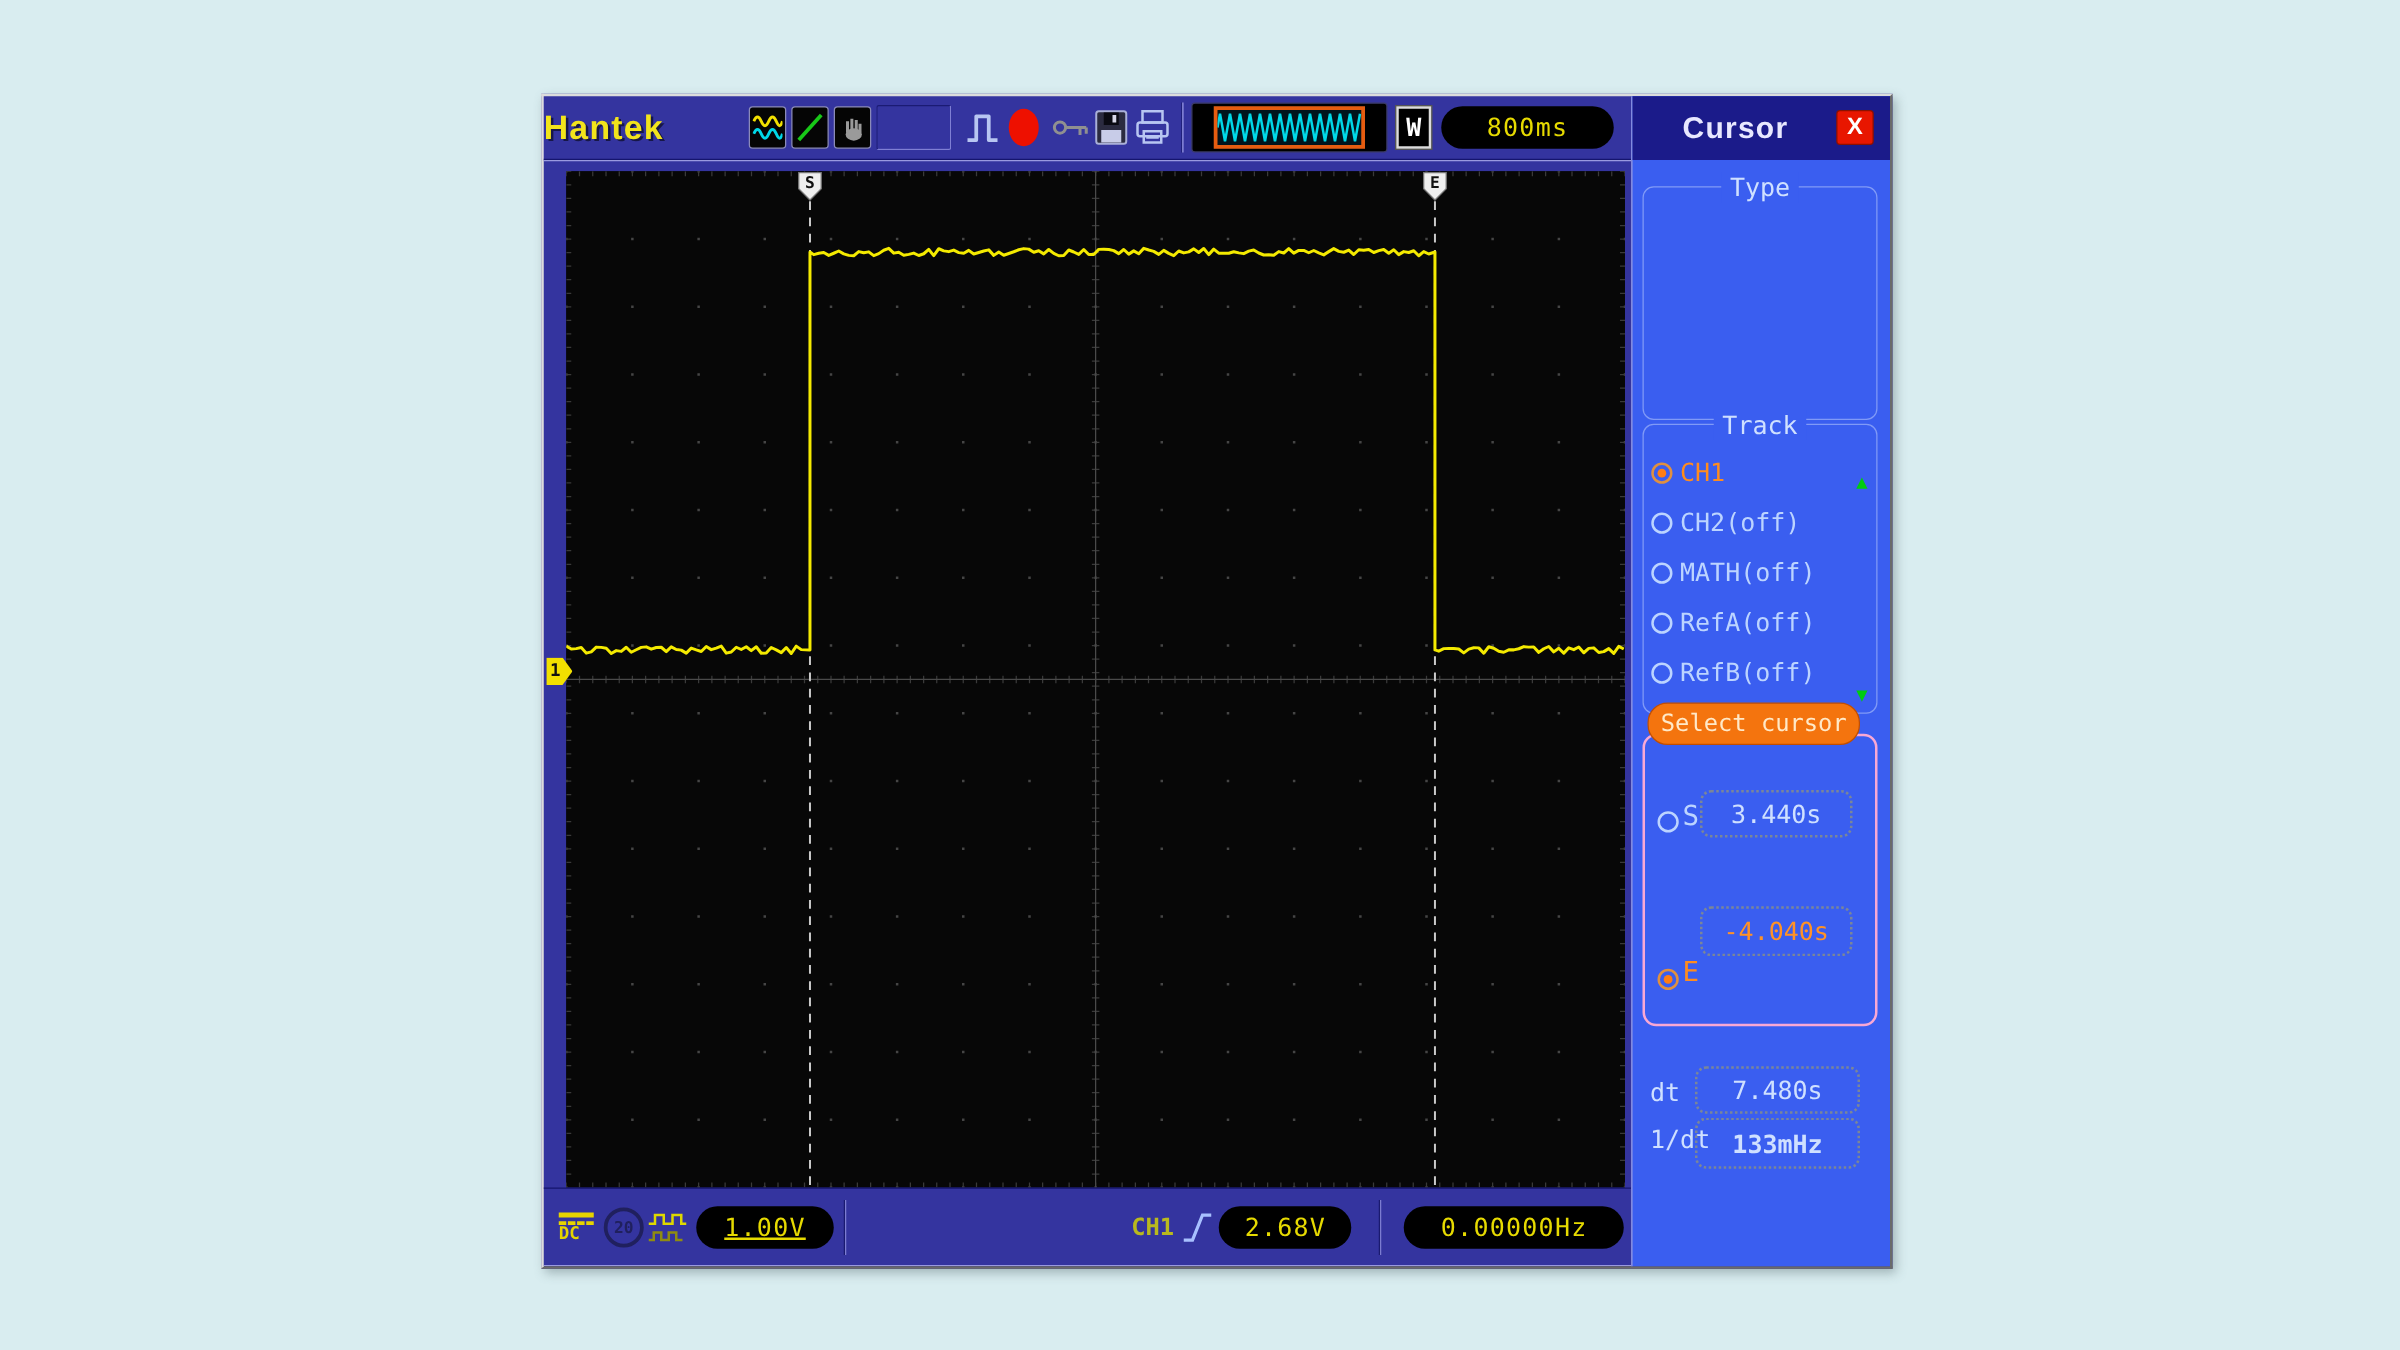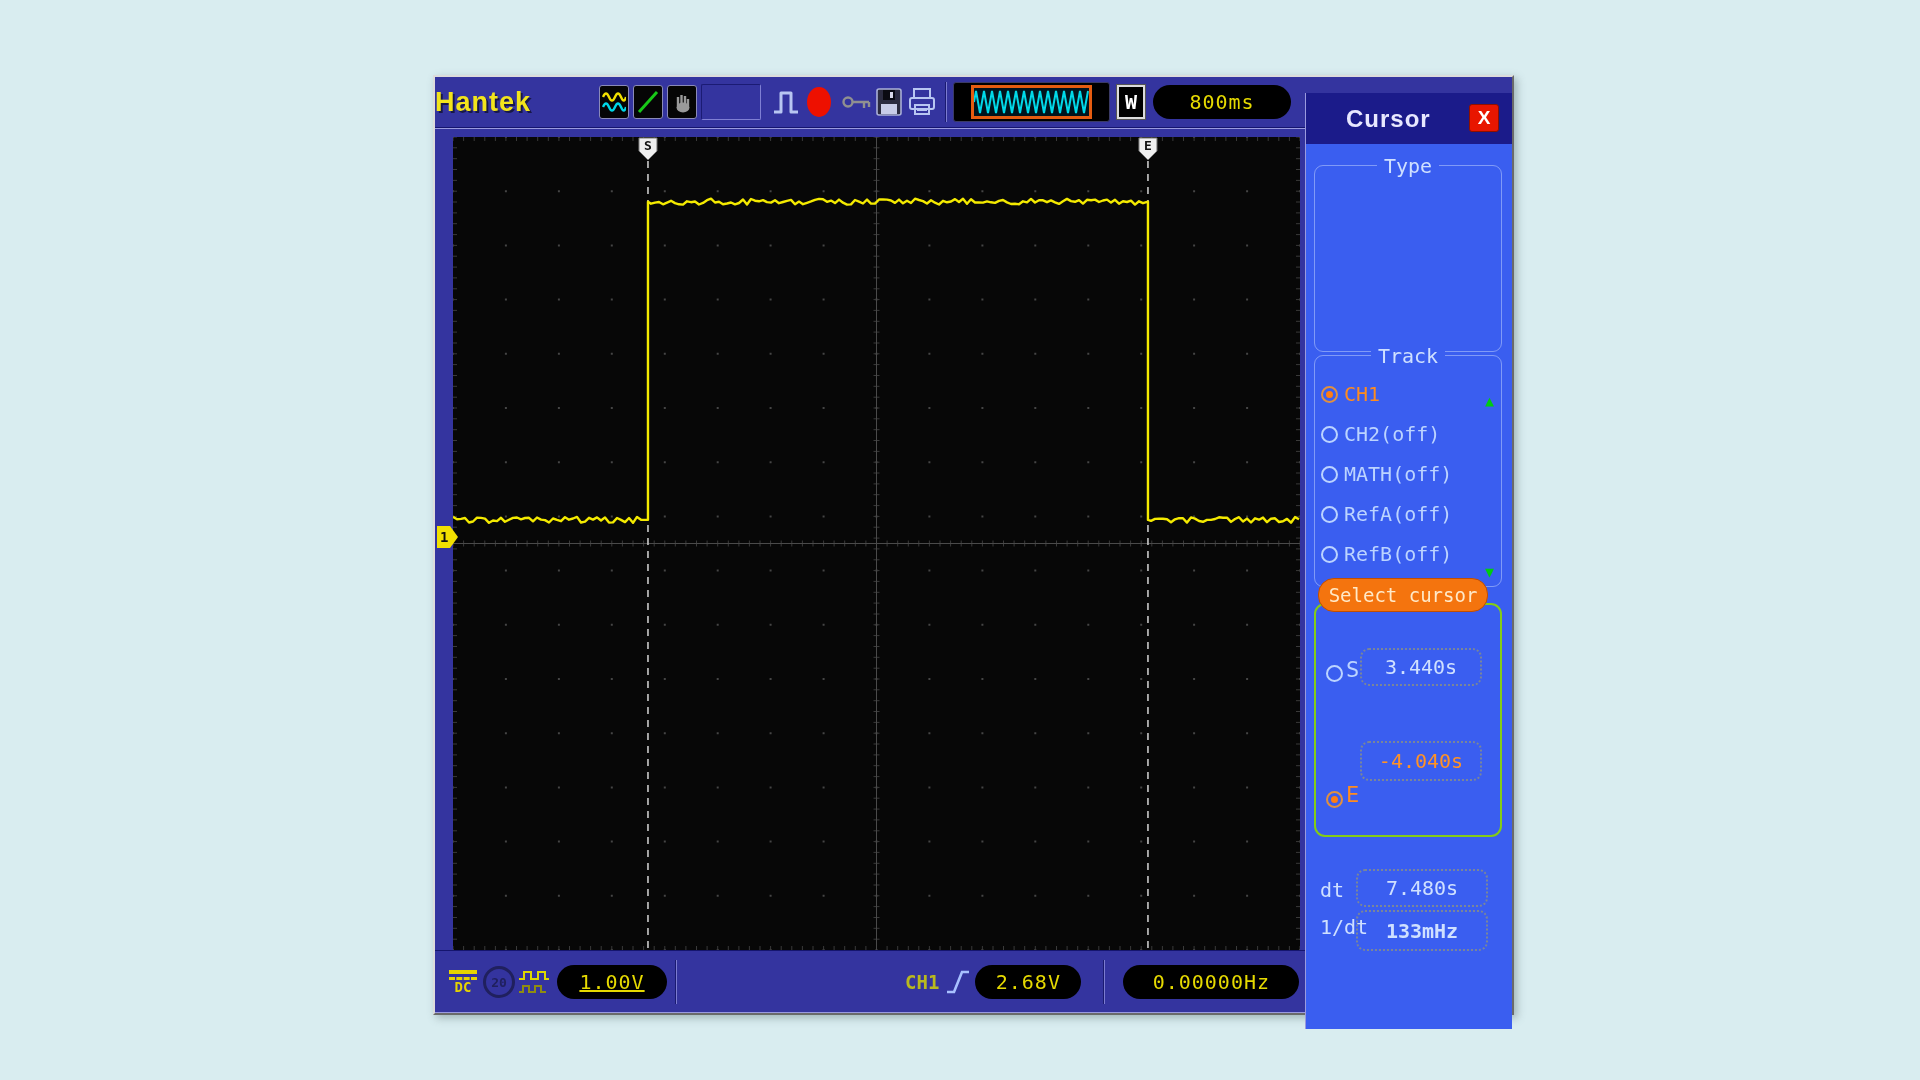--- a/index.html
+++ b/index.html
@@ -20,36 +20,36 @@
   .wbtn{margin-left:7px;width:28px;height:34px;background:#000;color:#fff;border:2px solid #dcdcdc;box-shadow:0 0 0 1px #555;font:bold 20px "DejaVu Sans Mono",monospace;display:flex;align-items:center;justify-content:center;padding:0;}
   .pill{background:#000;border-radius:17px;height:34px;color:#e6da00;font:20px "DejaVu Sans Mono",monospace;display:flex;align-items:center;justify-content:center;letter-spacing:1px;}
   .pill.tb{margin-left:8px;width:138px;}
   
   .screen{position:absolute;left:18px;top:60px;width:847px;height:813px;background:#070707;}
   .screen svg{display:block;width:847px;height:813px;}
   .ch-marker{position:absolute;left:2px;top:449px;width:21px;height:22px;background:#f2e000;
     clip-path:polygon(0 0,62% 0,100% 50%,62% 100%,0 100%);color:#111;font:bold 14px "DejaVu Sans Mono",monospace;display:flex;align-items:center;padding-left:3px;box-sizing:border-box;}
   
   .bottombar{position:absolute;left:0;top:873px;width:870px;height:63px;display:flex;align-items:center;padding-left:12px;box-sizing:border-box;border-top:1px solid #15156e;box-shadow:0 -1px 0 #9a9ae0 inset;}
-  .dc-icon{width:32px;display:flex;flex-direction:column;align-items:center;color:#e6d400;}
+  .dc-icon{width:32px;display:flex;flex-direction:column;align-items:flex-start;color:#e6d400;}
   .dc-icon .l1{width:28px;height:4px;background:#e6d400;}
   .dc-icon .l2{width:28px;height:0;border-top:3px dashed #e6d400;margin-top:3px;}
   .dc-icon span{font:bold 14px "DejaVu Sans Mono",monospace;line-height:15px;}
   .bw{margin-left:4px;width:26px;height:26px;border:3px solid #20205e;border-radius:50%;color:#20205e;font:bold 13px "DejaVu Sans Mono",monospace;display:flex;align-items:center;justify-content:center;}
   .sqw{margin-left:3px;}
   .pill.volts{margin-left:7px;width:110px;text-decoration:underline;}
   .bsep{width:2px;height:44px;background:linear-gradient(90deg,#1a1a70 50%,#7c7cd0 50%);}
   .bsep.s1{margin-left:8px;}
   .chlab{margin-left:228px;color:#b9b91e;font:bold 19px "DejaVu Sans Mono",monospace;}
   .trig{margin-left:6px;}
   .pill.tl{margin-left:4px;width:106px;text-align:right;}
   .bsep.s2{margin-left:22px;}
   .pill.fr{margin-left:18px;width:176px;}
   
-  .rightpanel{position:absolute;left:870px;top:16px;width:207px;height:936px;background:#3a5ef0;border-left:1px solid #9a9ade;box-sizing:border-box;}
+  .rightpanel{position:absolute;left:870px;top:0;width:207px;height:936px;background:#3a5ef0;border-left:1px solid #9a9ade;box-sizing:border-box;}
   .phead{position:relative;height:51px;background:#1b1b8a;display:flex;align-items:center;}
   .phead .ptitle{margin-left:40px;font:bold 24px "Liberation Sans",sans-serif;color:#e8e8ff;letter-spacing:1px;}
   .close{position:absolute;right:13px;top:11px;width:30px;height:28px;background:#e81600;border:1px solid #8d1000;border-radius:3px;color:#fff;font:bold 19px "Liberation Sans",sans-serif;display:flex;align-items:center;justify-content:center;padding:0;}
   .group{position:absolute;left:8px;right:10px;border:1px solid rgba(215,228,255,.45);border-radius:9px;}
   .gtitle{position:absolute;top:-12px;left:0;right:0;text-align:center;}
   .gtitle span{background:#3a5ef0;padding:0 7px;color:#cfe0ff;font:20px "DejaVu Sans Mono",monospace;}
   .g-type{top:72px;height:185px;}
   .g-source{top:262px;height:230px;}
   .optlist{position:absolute;left:4px;right:2px;top:18px;}
   .opt{display:flex;align-items:center;padding-left:2px;}
@@ -57,21 +57,21 @@
   .g-source .opt{height:40px;}
   .radio{width:13px;height:13px;border:2px solid #bcd4ff;border-radius:50%;flex:none;display:block;}
   .radio .dot{display:block;width:7px;height:7px;border-radius:50%;margin:3px;background:transparent;}
   .opt .lbl{margin-left:6px;color:#bcd4ff;font:20px "DejaVu Sans Mono",monospace;white-space:nowrap;}
   .opt.sel .lbl{color:#ff8c1e;}
   .opt.sel .radio{border-color:#e09040;}
   .opt.sel .radio .dot{background:#ff7d14;}
   .arrow{position:absolute;right:7px;color:#00cc10;font-size:15px;line-height:15px;}
   .arrow.up{top:38px;}
   .arrow.dn{bottom:6px;}
-  .g-select{top:510px;height:230px;border:2px solid #84cc16;border-radius:11px;}
+  .g-select{top:510px;height:230px;border:2px solid #f9a8d4;border-radius:11px;}
   .badge{position:absolute;top:-27px;left:2px;width:168px;height:32px;background:#f4740e;border:1px solid #c24e00;border-radius:16px;color:#ffe9c8;font:19px "DejaVu Sans Mono",monospace;display:flex;align-items:center;justify-content:center;letter-spacing:0;}
   .vbox{position:absolute;border:2px dotted #7a8699;border-radius:9px;color:#cfe0ff;font:20px "DejaVu Sans Mono",monospace;display:flex;align-items:center;justify-content:center;box-sizing:border-box;}
   .vbox.orange{color:#ff9226;}
   .g-select .radio{position:absolute;left:10px;}
   .g-select .cl{position:absolute;left:30px;color:#bcd4ff;font:22px "DejaVu Sans Mono",monospace;}
   .g-select .cl.orange{color:#ff8c1e;}
   .r-s{top:60px;} .l-s{top:52px;}
   .box-s{left:44px;top:43px;width:122px;height:38px;}
   .box-e{left:44px;top:136px;width:122px;height:40px;}
   .r-e{top:186px;border-color:#e09040;} .r-e .dot{background:#ff7d14;}

